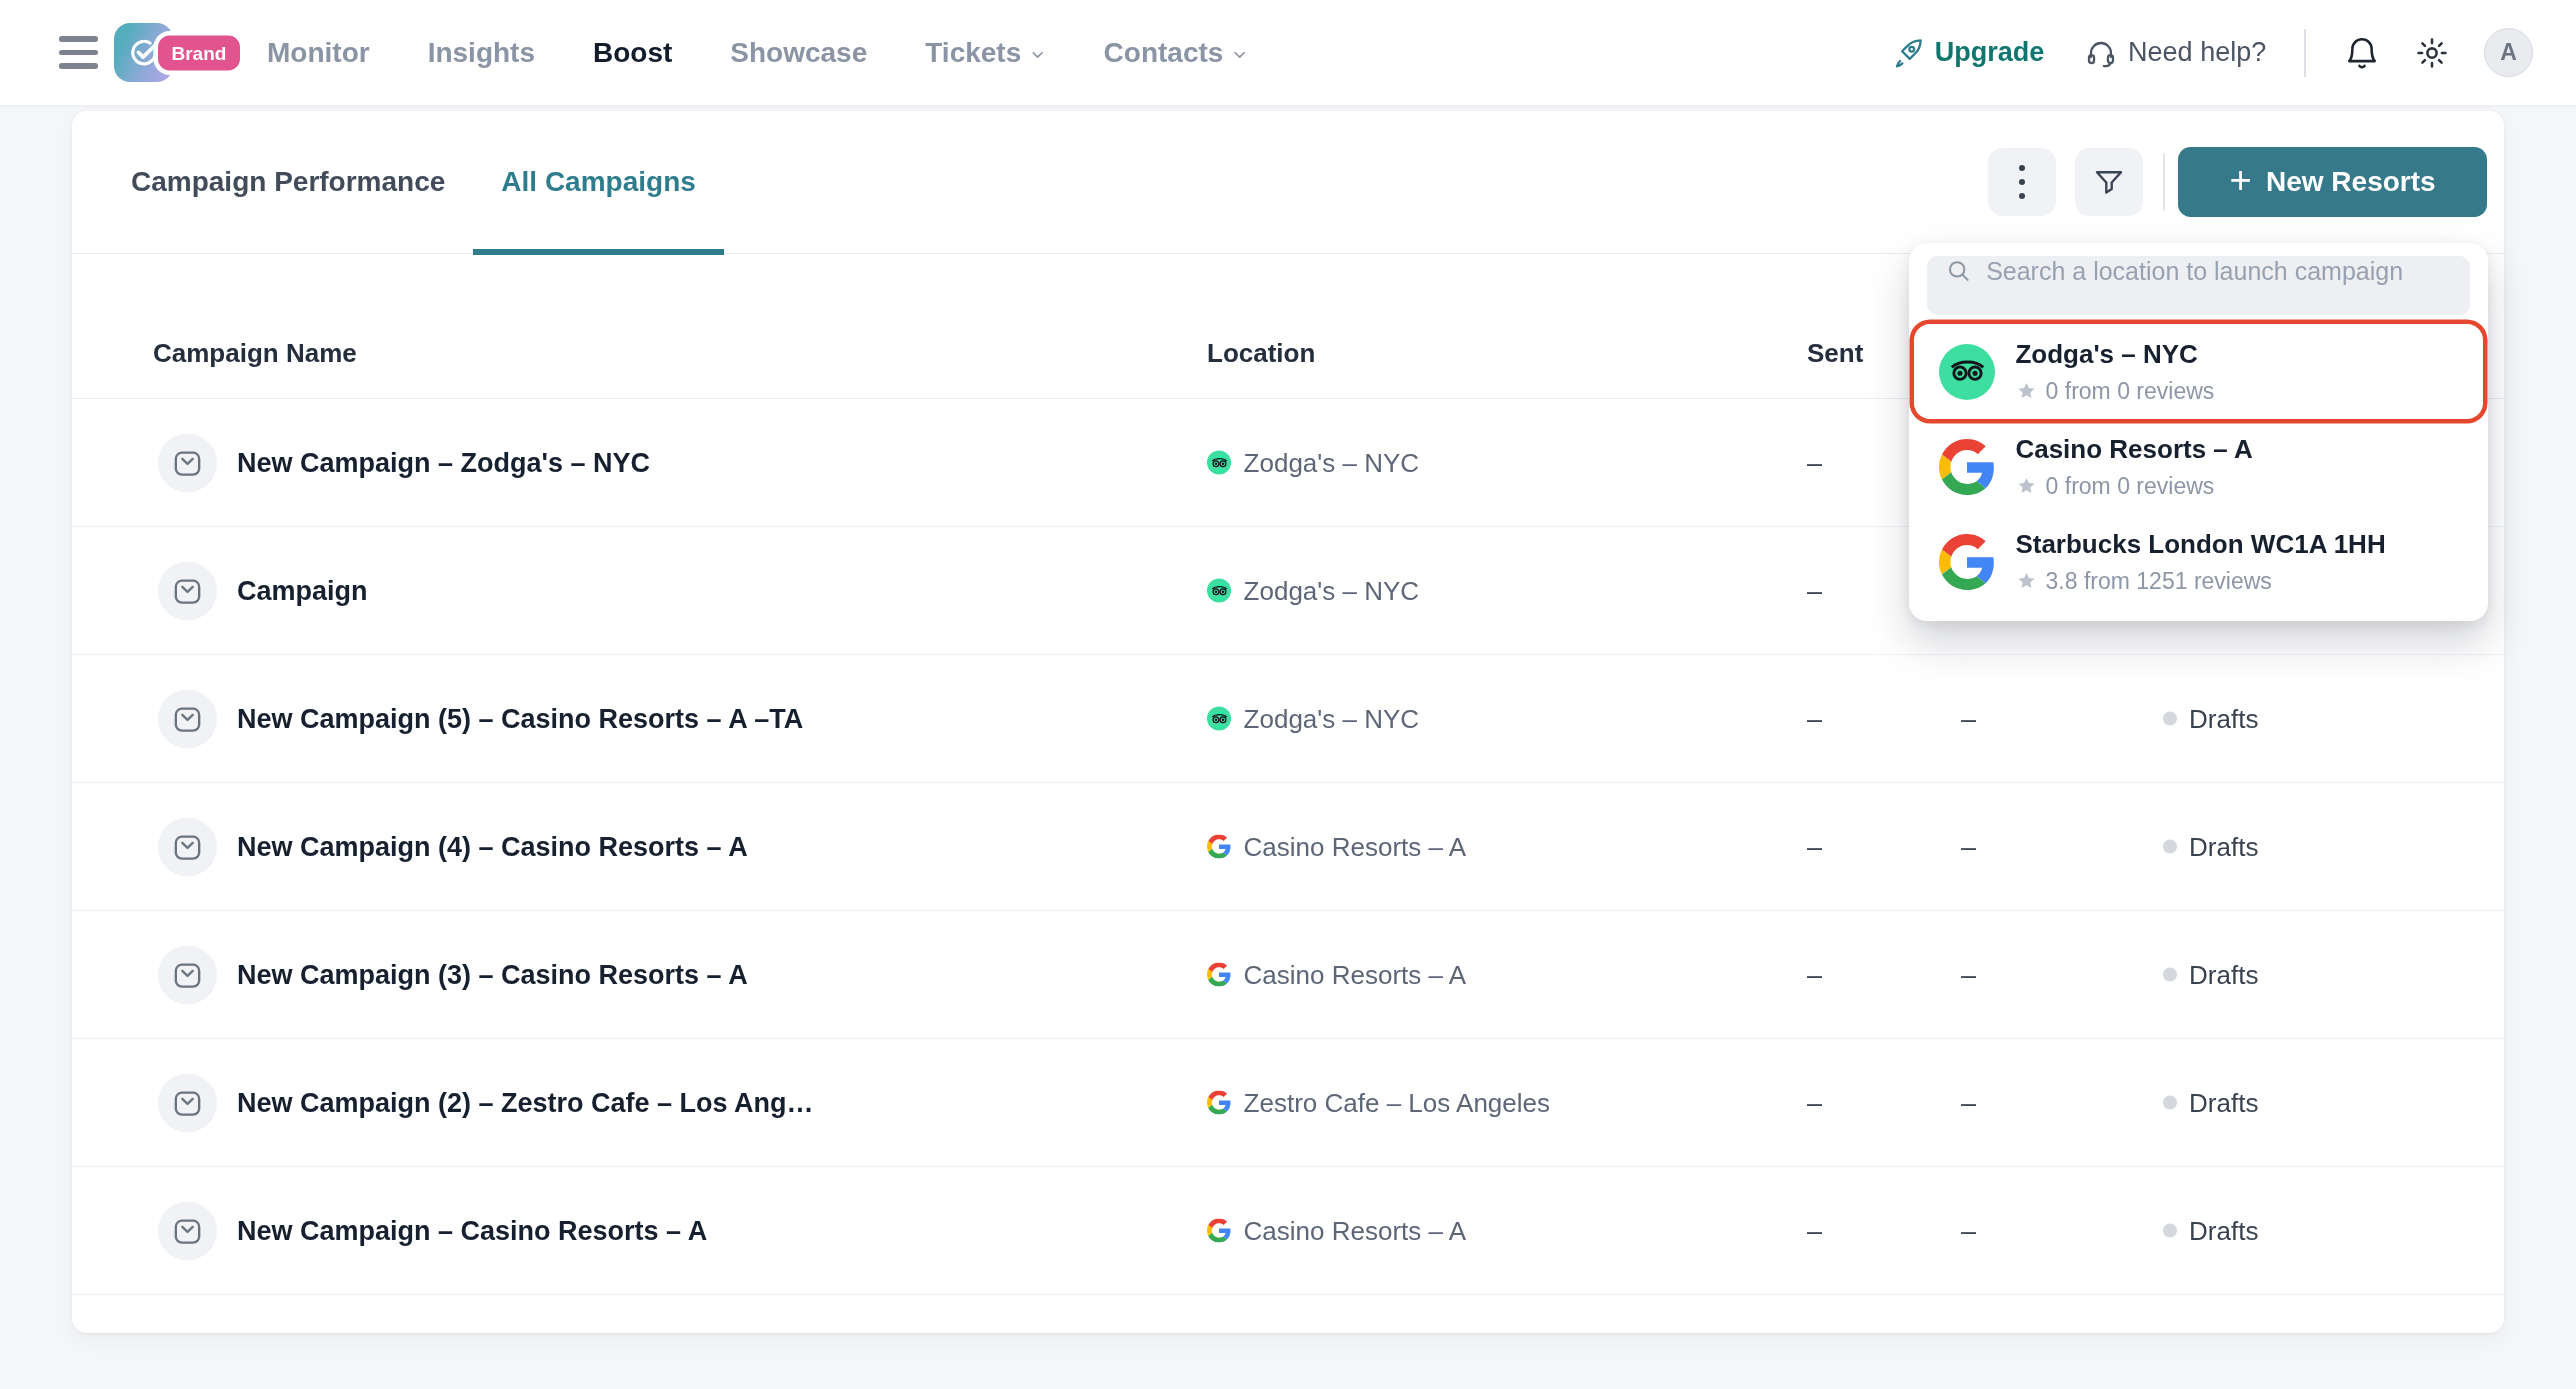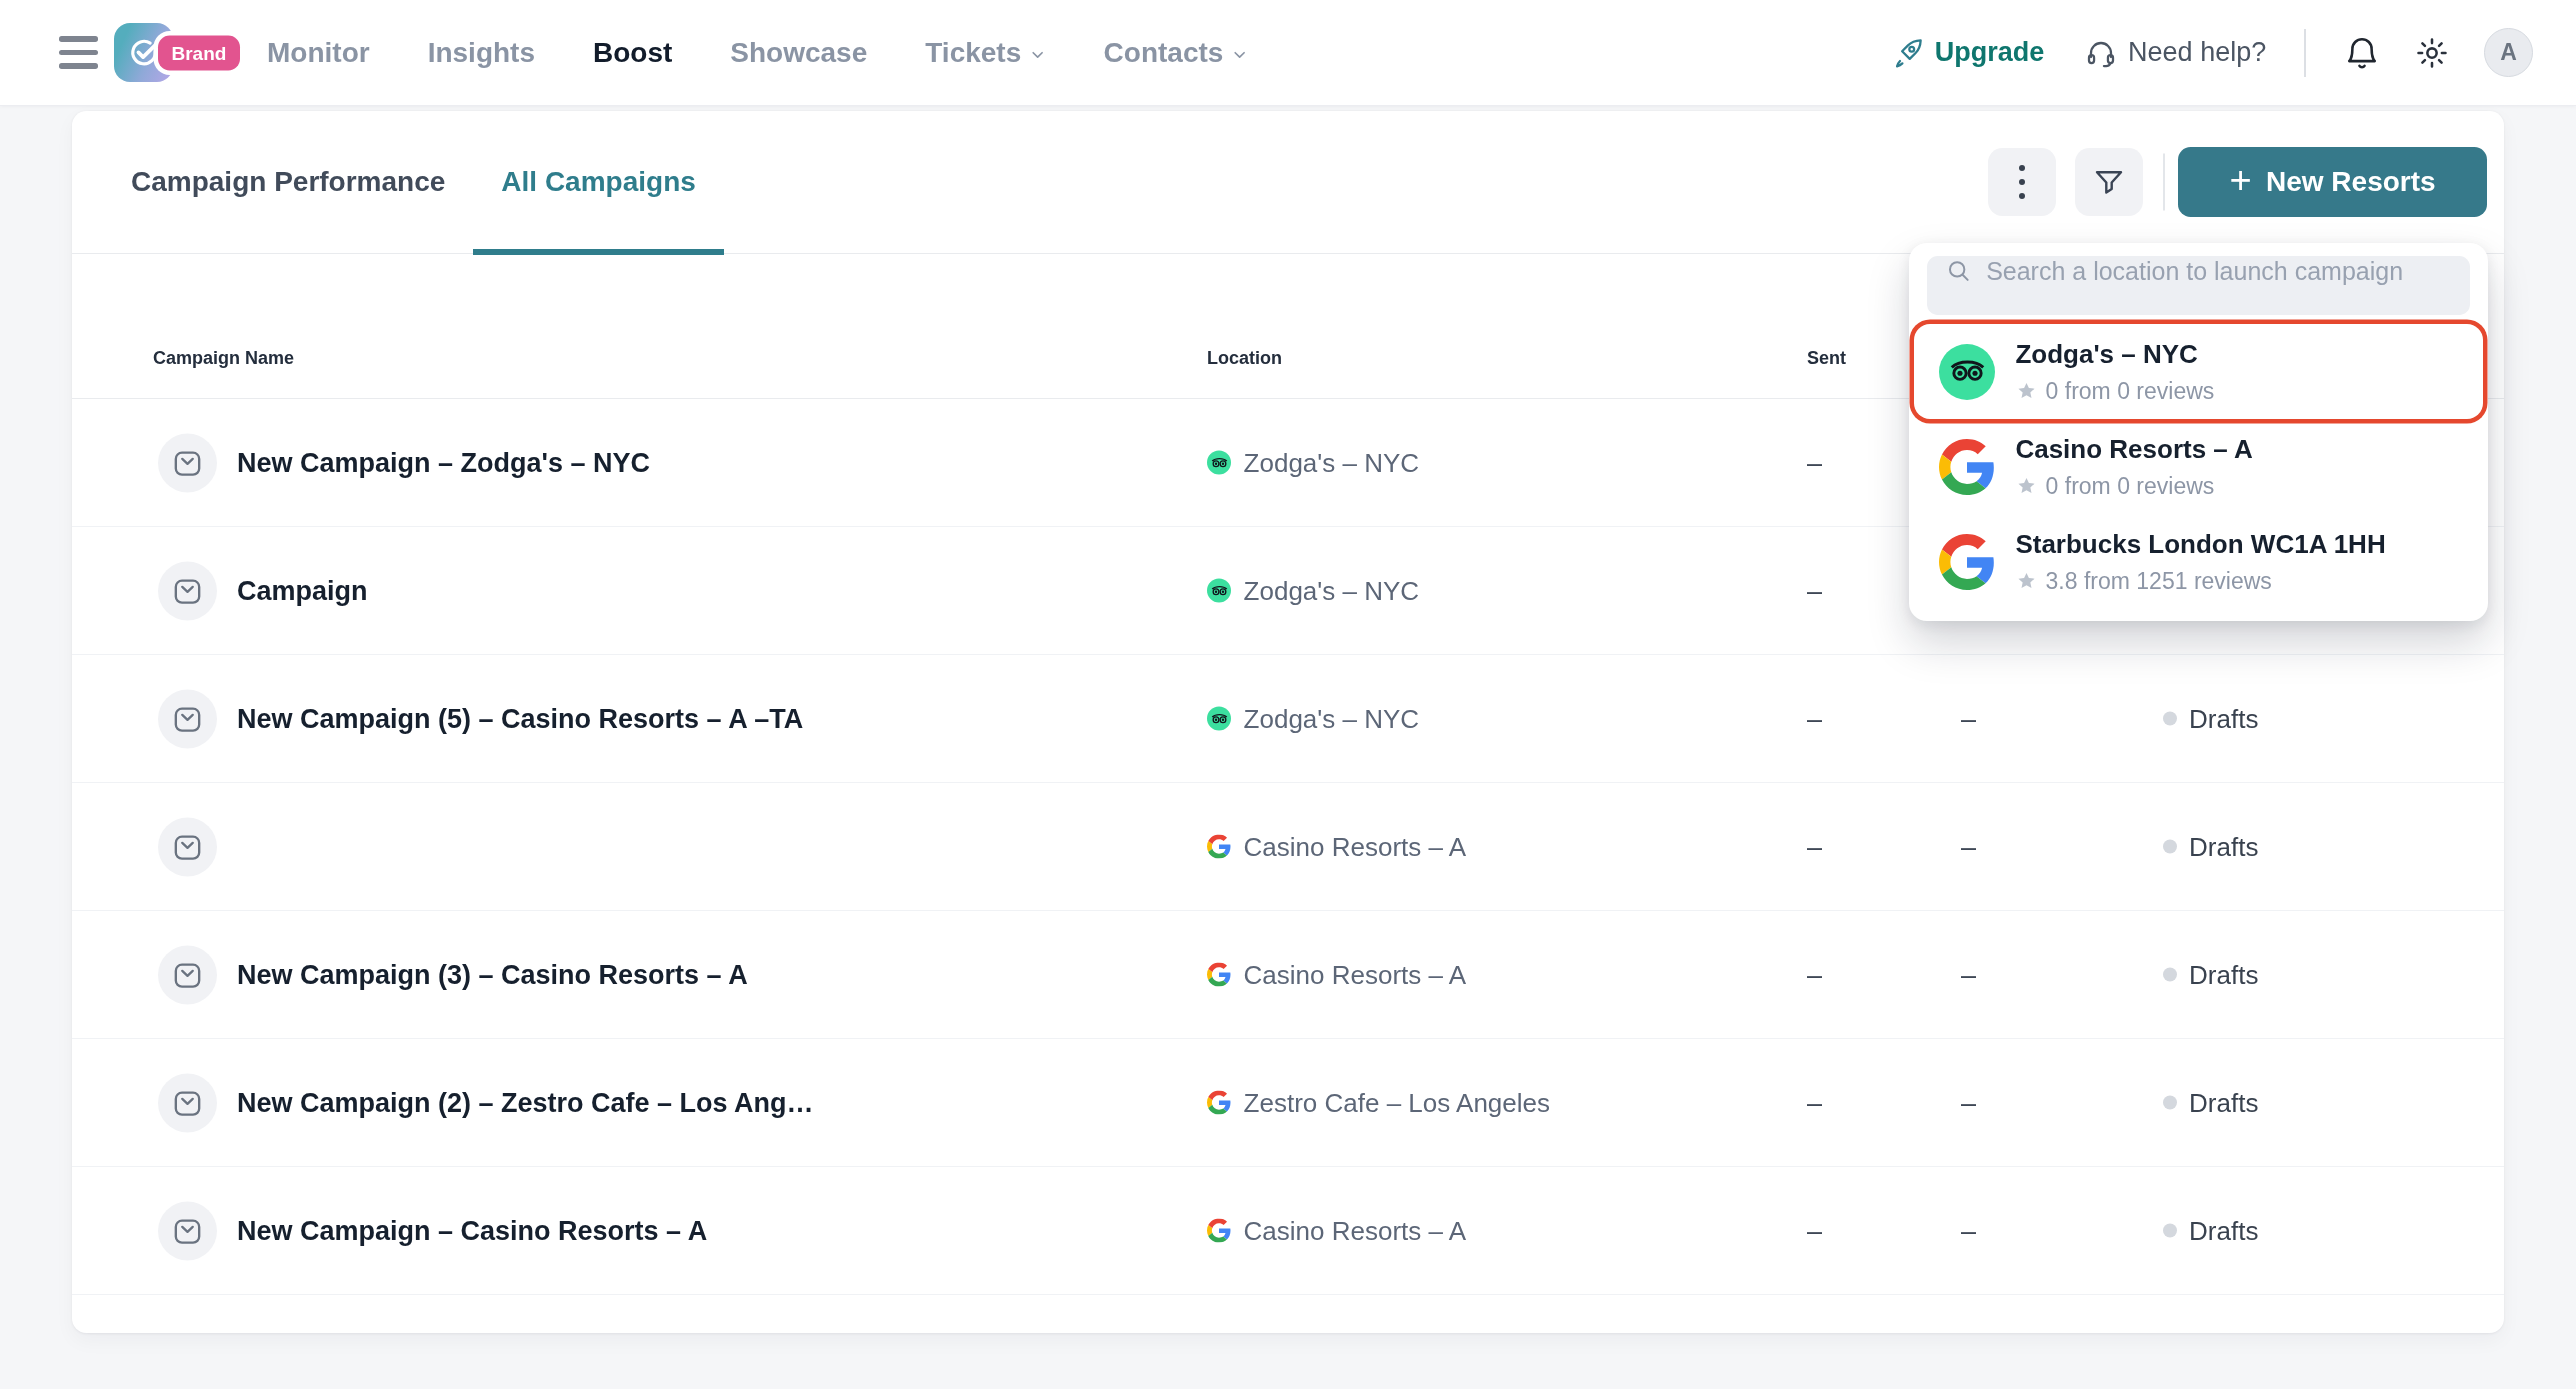--- a/index.html
+++ b/index.html
@@ -44,21 +44,21 @@
   .kebab{display:flex;flex-direction:column;gap:8px;}
   .kebab i{width:6.3px;height:6.3px;border-radius:50%;background:#39424f;}
   .actions-divider{position:absolute;left:2091px;top:50%;transform:translateY(-50%);width:1.8px;height:57px;background:#e3e6ea;}
   .new-campaign-btn{position:absolute;left:2106px;top:50%;transform:translateY(-50%);width:309px;height:70px;border-radius:12.6px;
             background:#36798a;color:#fff;display:flex;align-items:center;justify-content:center;gap:14.4px;
             font-size:28px;font-weight:700;cursor:pointer;border:none;white-space:nowrap;}
   .new-campaign-btn .plus{font-size:38px;font-weight:300;margin-top:-3.6px;line-height:1;}
 
   
   .table-head{position:relative;height:144px;border-bottom:1.8px solid #e9ebee;}
-  .th{position:absolute;bottom:29px;font-size:18px;font-weight:600;color:#242e3d;white-space:nowrap;}
+  .th{position:absolute;bottom:29px;font-size:26px;font-weight:600;color:#242e3d;white-space:nowrap;}
   .th-name{left:81px;}
   .th-location{left:1135px;}
   .th-sent{left:1735px;}
   .row{position:relative;height:127px;border-bottom:1.8px solid #f0f2f5;}
   .row .badge{position:absolute;left:86px;top:50%;transform:translateY(-50%);width:59px;height:59px;border-radius:50%;
           background:#f1f2f5;display:flex;align-items:center;justify-content:center;}
   .row .name{position:absolute;left:165px;top:50%;transform:translateY(-50%);font-size:27px;font-weight:700;color:#16202e;white-space:nowrap;}
   .row .loc{position:absolute;left:1135px;top:50%;transform:translateY(-50%);display:flex;align-items:center;gap:12.6px;
           font-size:26px;color:#5c6677;white-space:nowrap;}
   .row .dash1{position:absolute;left:1735px;top:50%;transform:translateY(-50%);font-size:27px;color:#3f4856;}
@@ -290,20 +290,21 @@
             <span class="label">Drafts</span>
           </div>
         </div>
         <div class="row">
           <div class="badge">
             <svg width="33" height="33" viewBox="0 0 24 24" fill="none" stroke="#6a7380" stroke-width="1.7" stroke-linecap="round" stroke-linejoin="round">
               <rect x="3.5" y="4.5" width="17" height="16" rx="4.5"></rect>
               <path d="M8.2 9l3.8 3.6L15.8 9"></path>
             </svg>
           </div>
+          <span class="name">New Campaign (4) – Casino Resorts – A</span>
           <div class="loc">
 
             <svg class="loc-ic" viewBox="0 0 48 48" width="24" height="24">
               <path fill="#EA4335" d="M24 9.5c3.54 0 6.71 1.22 9.21 3.6l6.85-6.85C35.9 2.38 30.47 0 24 0 14.62 0 6.51 5.38 2.56 13.22l7.98 6.19C12.43 13.72 17.74 9.5 24 9.5z"></path>
               <path fill="#4285F4" d="M46.98 24.55c0-1.57-.15-3.09-.38-4.55H24v9.02h12.94c-.58 2.96-2.26 5.48-4.78 7.18l7.73 6c4.51-4.18 7.09-10.36 7.09-17.65z"></path>
               <path fill="#FBBC05" d="M10.53 28.59c-.48-1.45-.76-2.99-.76-4.59s.27-3.14.76-4.59l-7.98-6.19C.92 16.46 0 20.12 0 24c0 3.88.92 7.54 2.56 10.78l7.97-6.19z"></path>
               <path fill="#34A853" d="M24 48c6.48 0 11.93-2.13 15.89-5.81l-7.73-6c-2.15 1.45-4.92 2.3-8.16 2.3-6.26 0-11.57-4.22-13.47-9.91l-7.98 6.19C6.51 42.62 14.62 48 24 48z"></path>
             </svg>
             <span>Casino Resorts – A</span>
           </div>

